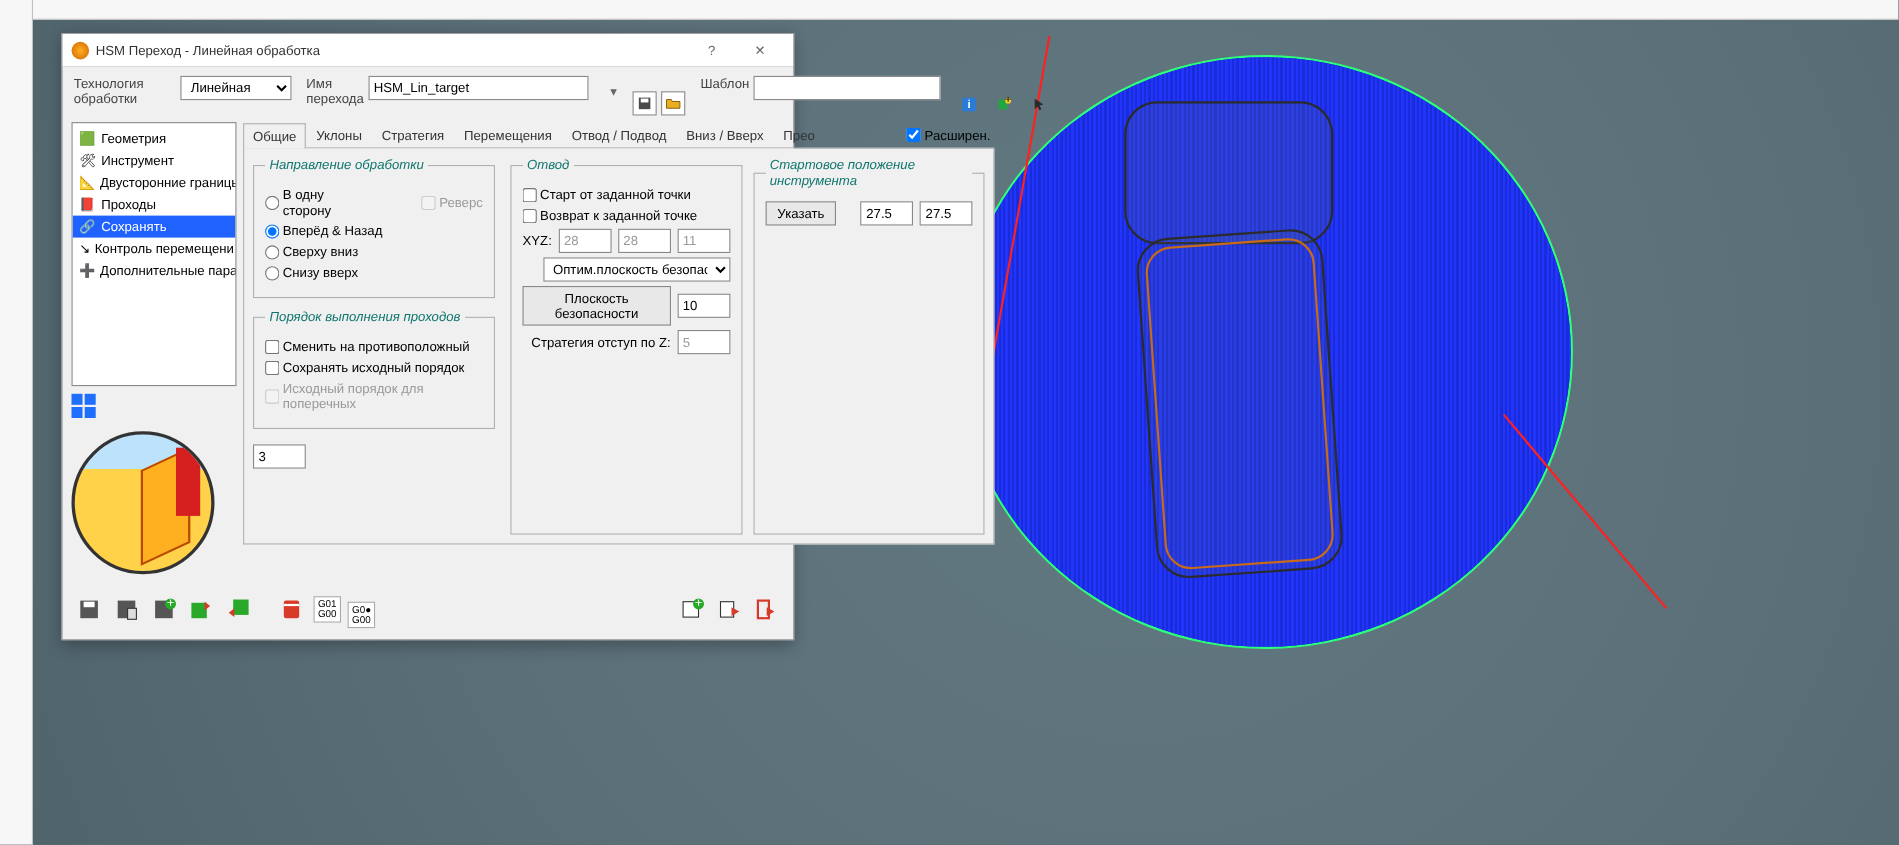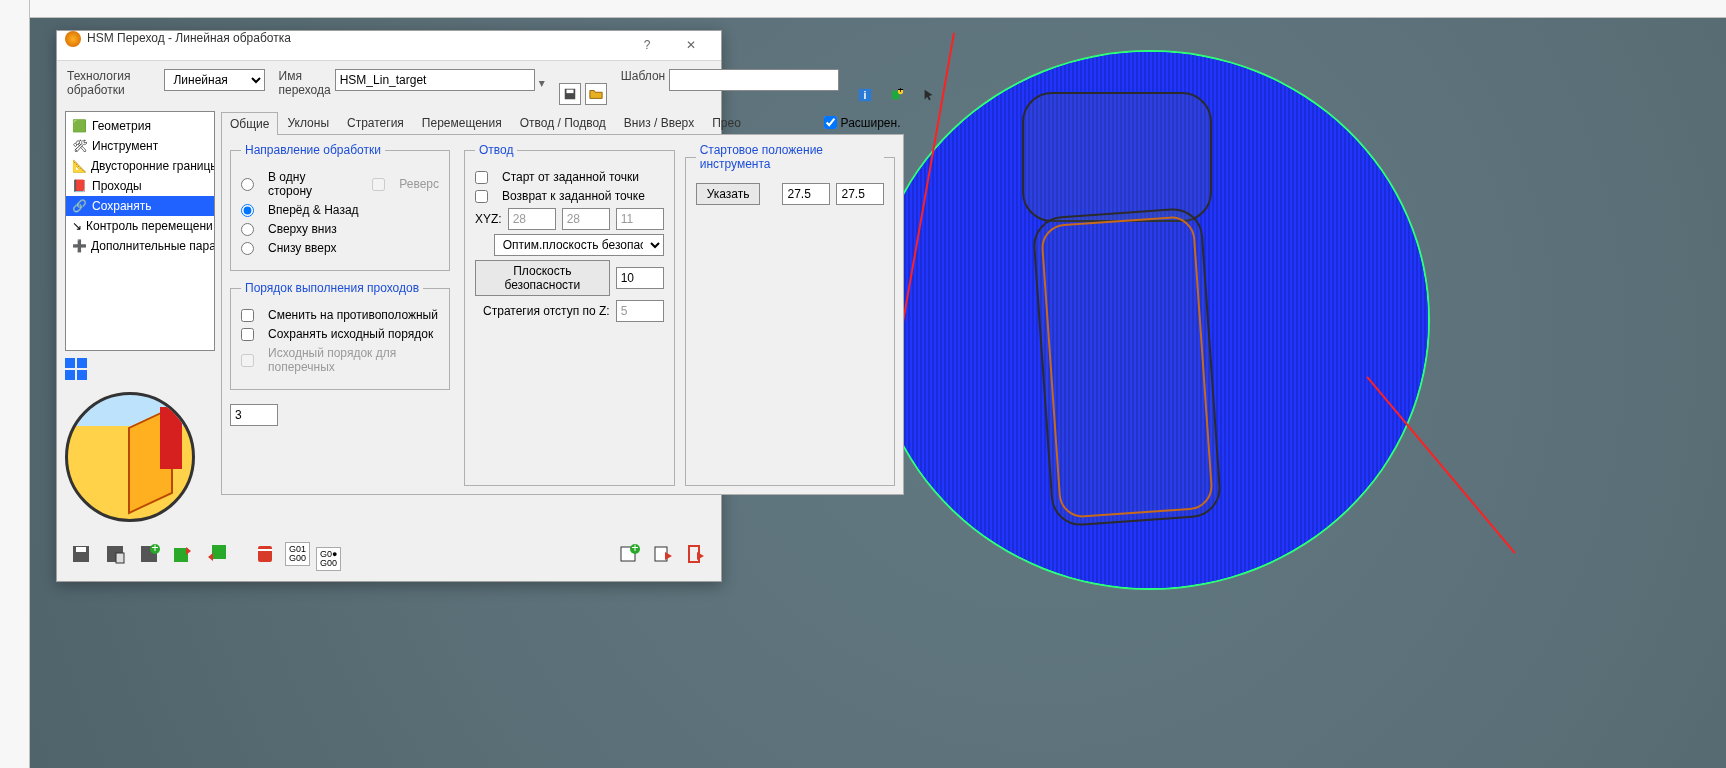--- a/index.html
+++ b/index.html
@@ -13,21 +13,21 @@
   .feature2 { position: absolute; left: 170px; top: 160px; width: 170px; height: 310px; border: 2px solid #2b2b2b; border-radius: 30px; background: rgba(90,110,118,0.15); transform: rotate(-4deg); }
   .feature2::before { content:""; position:absolute; inset:6px; border:2px solid #c76a1a; border-radius:24px; }
   .red-line1 { position:absolute; border-left:2px solid #ff2020; height:380px; left:920px; top:30px; transform: rotate(10deg); }
   .red-line2 { position:absolute; border-left:2px solid #ff2020; height:230px; left:1440px; top:350px; transform: rotate(-40deg); }
 
   .left-edge { position:absolute; left:0; top:0; width:30px; height:768px; background:#f7f7f7; border-right:1px solid #c0c0c0; }
   .top-edge { position:absolute; left:0; top:0; width:1726px; height:18px; background:#f7f7f7; border-bottom:1px solid #c0c0c0; }
 
   
   .dialog { position: absolute; left: 56px; top: 30px; width: 666px; background: #f0f0f0; border: 1px solid #a0a0a0; box-shadow: 0 4px 14px rgba(0,0,0,.3); }
-  .titlebar { height: 30px; background: #fff; display: flex; padding: 0 8px; border-bottom: 1px solid #d8d8d8; }
+  .titlebar { height: 30px; background: #fff; display: flex; align-items: center; padding: 0 8px; border-bottom: 1px solid #d8d8d8; }
   .titlebar .ico { width: 16px; height: 16px; background: radial-gradient(circle, #ffb020, #d06000); border-radius: 50%; margin-right: 6px; }
   .titlebar .title { flex: 1; color: #333; }
   .titlebar .sysbtn { width: 44px; height: 28px; display: flex; align-items: center; justify-content: center; color: #666; cursor: default; }
 
   .toprow { display: flex; gap: 14px; padding: 8px 10px 4px; align-items: flex-start; }
   .toprow .col { display: flex; flex-direction: row; gap: 4px; }
   .toprow label { color: #444; }
   select, input[type=text] { border: 1px solid #888; background: #fff; padding: 2px 4px; height: 22px; }
   select.tech { width: 130px; }
   input.passname { width: 200px; }
@@ -47,22 +47,22 @@
   .tabs { display: flex; border-bottom: 1px solid #b0b0b0; }
   .tab { padding: 4px 8px; border: 1px solid transparent; border-bottom: none; cursor: pointer; color: #333; }
   .tab.active { border-color: #b0b0b0; background: #f0f0f0; position: relative; top: 1px; }
   .tabextra { margin-left: auto; display: flex; align-items: center; gap: 4px; padding-right: 4px; }
 
   .panel { background: #f0f0f0; padding: 8px; display: flex; gap: 14px; border:1px solid #b0b0b0; border-top:none; min-height: 360px; }
   .leftcol { width: 220px; display: flex; flex-direction: column; gap: 10px; }
   .rightcol { flex: 1; display: flex; flex-direction: row; gap: 10px; }
 
   fieldset { border: 1px solid #b0b0b0; padding: 8px 10px 10px; }
-  legend { color: #1d4ed8; padding: 0 4px; }
-  .radio, .check { display: flex; align-items: center; gap: 14px; margin: 5px 0; }
+  legend { color: #0f766e; padding: 0 4px; font-style: italic; }
+  .radio, .check { display: flex; align-items: center; gap: 3px; margin: 5px 0; }
   .check input, .radio input { margin: 0; }
   .disabled { color: #9a9a9a; }
   .row { display:flex; align-items:center; gap:6px; margin:4px 0; }
   .smallinput { width: 48px; height: 20px; text-align: left; }
   .btn { border:1px solid #888; background:#e8e8e8; padding:3px 10px; cursor:pointer; }
 
   .belowtree { margin-top:6px; }
   .gridbtn { width:22px; height:22px; display:inline-grid; grid-template-columns:1fr 1fr; grid-template-rows:1fr 1fr; gap:2px; cursor:pointer; }
   .gridbtn span { background:#1f6fff; }
 
@@ -102,21 +102,21 @@
 
   <div class="toprow">
     <div class="col">
       <label>Технология обработки</label>
       <select class="tech">
         <option>Линейная</option>
       </select>
     </div>
     <div class="col">
       <label>Имя перехода</label>
-      <div style="display:flex; gap:4px;">
+      <div style="display:flex; gap:20px;">
         <input type="text" class="passname" value="HSM_Lin_target" style="">
         <span style="align-self:center; color:#666;">▾</span>
       </div>
     </div>
     <div class="iconrow">
       <div class="iconbtn">
           <svg viewBox="0 0 16 16">
             <rect x="2" y="2" width="12" height="12" fill="#4a4a4a"></rect>
             <rect x="4" y="3" width="8" height="4" fill="#fff"></rect>
           </svg>

